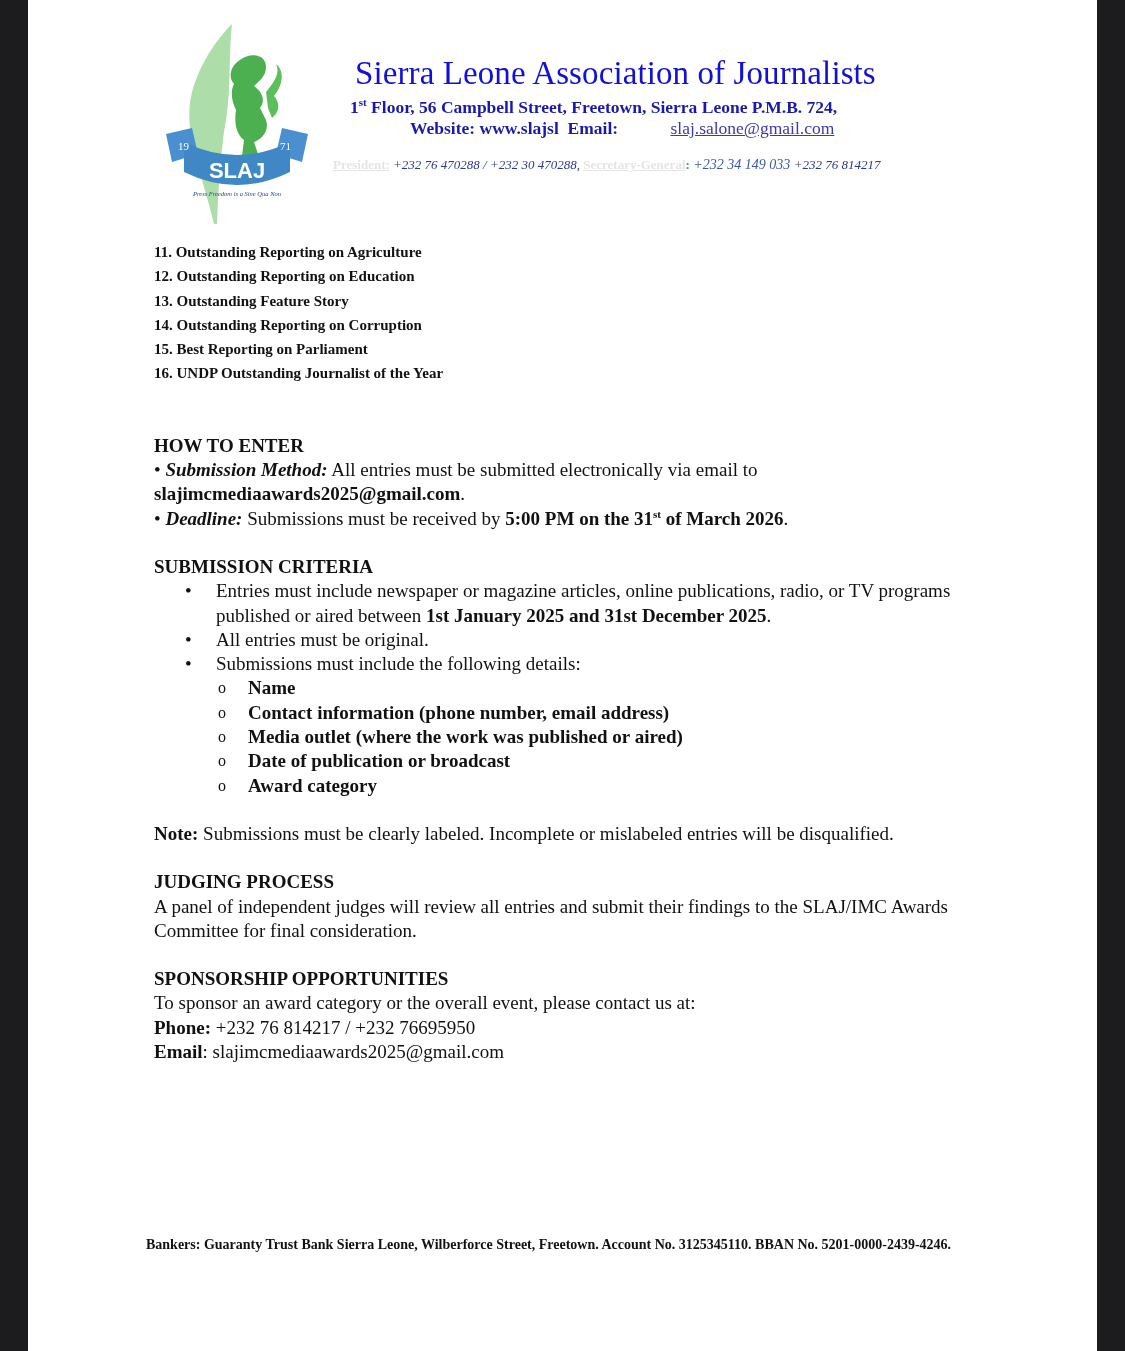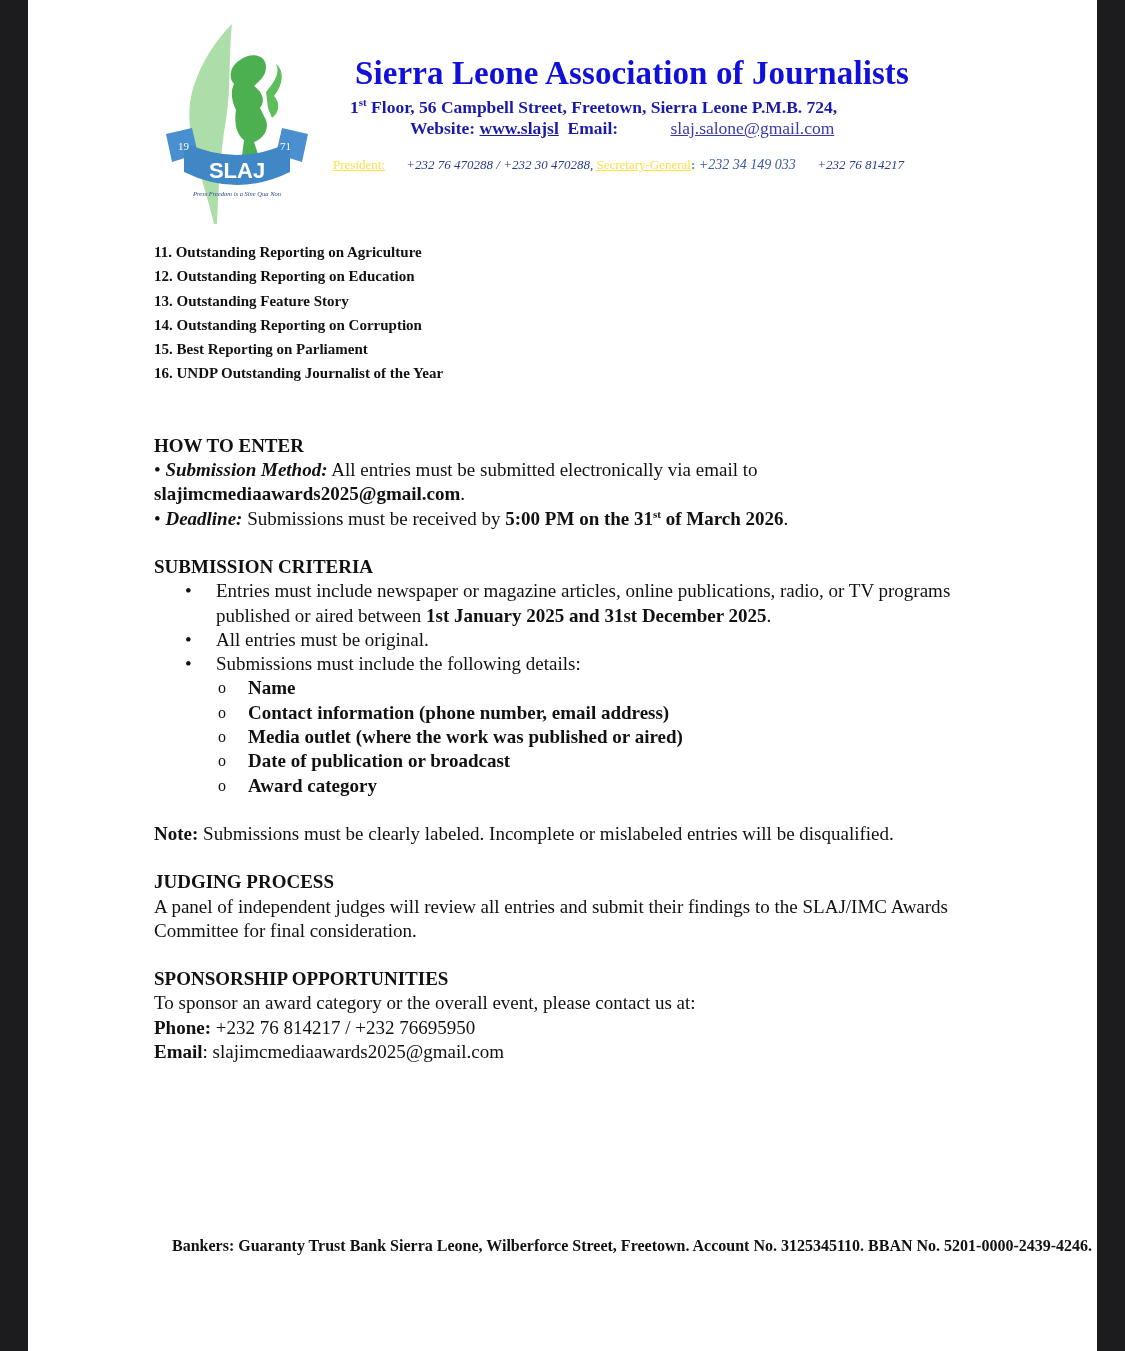--- a/index.html
+++ b/index.html
@@ -14,59 +14,59 @@
   .page {
     position: absolute; left: 28px; top: 0;
     width: 1069px; height: 1351px;
     background: #ffffff;
   }
   
   .logo { position: absolute; left: 134px; top: 22px; width: 150px; height: 205px; }
   
   .lh-title {
     position: absolute; left: 327px; top: 55px;
-    font-size: 33px; font-weight: bold; color: #1010d8;
+    font-size: 33px; font-weight: normal; color: #1010d8;
     white-space: nowrap; letter-spacing: 0.1px; text-align: right;
   }
   .lh-addr {
     position: absolute; left: 350px; top: 96px;
     font-size: 17.5px; font-weight: bold; color: #1a1aa8; white-space: nowrap;
   }
   .lh-addr sup { font-size: 11px; }
   .lh-web {
     position: absolute; left: 410px; top: 118px;
     font-size: 17.5px; color: #1a1aa8; white-space: nowrap;
   }
   .lh-web b { font-weight: bold; text-align: center; }
-  .lh-web .u { text-decoration: underline; }
+  .lh-web .u { }
   .lh-web .email { font-weight: normal; text-decoration: underline; color: #3a3ab0; margin-left: 48px; }
   .lh-contacts {
     position: absolute; left: 333px; top: 157px;
     font-size: 13px; white-space: nowrap; color: #2a3a8c;
   }
-  .lh-contacts .lbl { color: #fde047; font-weight: normal; text-decoration: underline; }
+  .lh-contacts .lbl { color: #e5e5e5; font-weight: bold; text-decoration: underline; }
   .lh-contacts .colon { color: #3bab4a; font-weight: bold; }
-  .lh-contacts .num { font-style: italic; margin-left: 18px; }
+  .lh-contacts .num { font-style: italic; }
   .lh-contacts .num2 { font-style: italic; font-size: 14px; color: #3c5aa8; }
 
   
   .body-text { position: absolute; left: 154px; top: 240px; width: 840px; font-size: 19px; line-height: 24.3px; }
   .cat { font-weight: bold; font-size: 15px; }
   .h { font-weight: bold; }
   .gap { height: 24px; }
   .sup { font-size: 11px; vertical-align: super; line-height: 0; }
   ul.crit { list-style: none; margin: 0; padding: 0; }
   ul.crit > li { position: relative; padding-left: 62px; }
   ul.crit > li .dot { position: absolute; left: 31px; top: 0; }
   ul.sub { list-style: none; margin: 0; padding: 0; }
   ul.sub li { position: relative; padding-left: 94px; font-weight: bold; }
   ul.sub li .circ { position: absolute; left: 64px; top: 0; font-weight: normal; font-size: 16px; }
   .footer {
-    position: absolute; left: 172px; top: 1237px;
-    font-size: 16px; font-weight: bold; white-space: nowrap; color: #111;
+    position: absolute; left: 146px; top: 1237px;
+    font-size: 14px; font-weight: bold; white-space: nowrap; color: #111;
   }
 </style>
 </head>
 <body>
 
 <div class="page">
 
   <svg class="logo" viewBox="0 0 150 205">
     <path d="M52 202 C 40 150, 20 110, 30 70 C 40 35, 60 12, 70 2 C 66 40, 70 70, 62 110 C 58 140, 56 170, 55 202 Z" fill="#9fd89a" opacity="0.85"></path>
     <path d="M78 38 C 88 30, 104 32, 104 45 C 104 55, 96 60, 92 64 C 100 70, 104 78, 98 86 L 104 98 C 108 110, 98 118, 92 120 L 96 132 L 80 134 L 82 118 C 74 112, 72 100, 74 88 C 70 80, 68 70, 72 62 C 66 56, 68 44, 78 38 Z" fill="#4caf50"></path>

